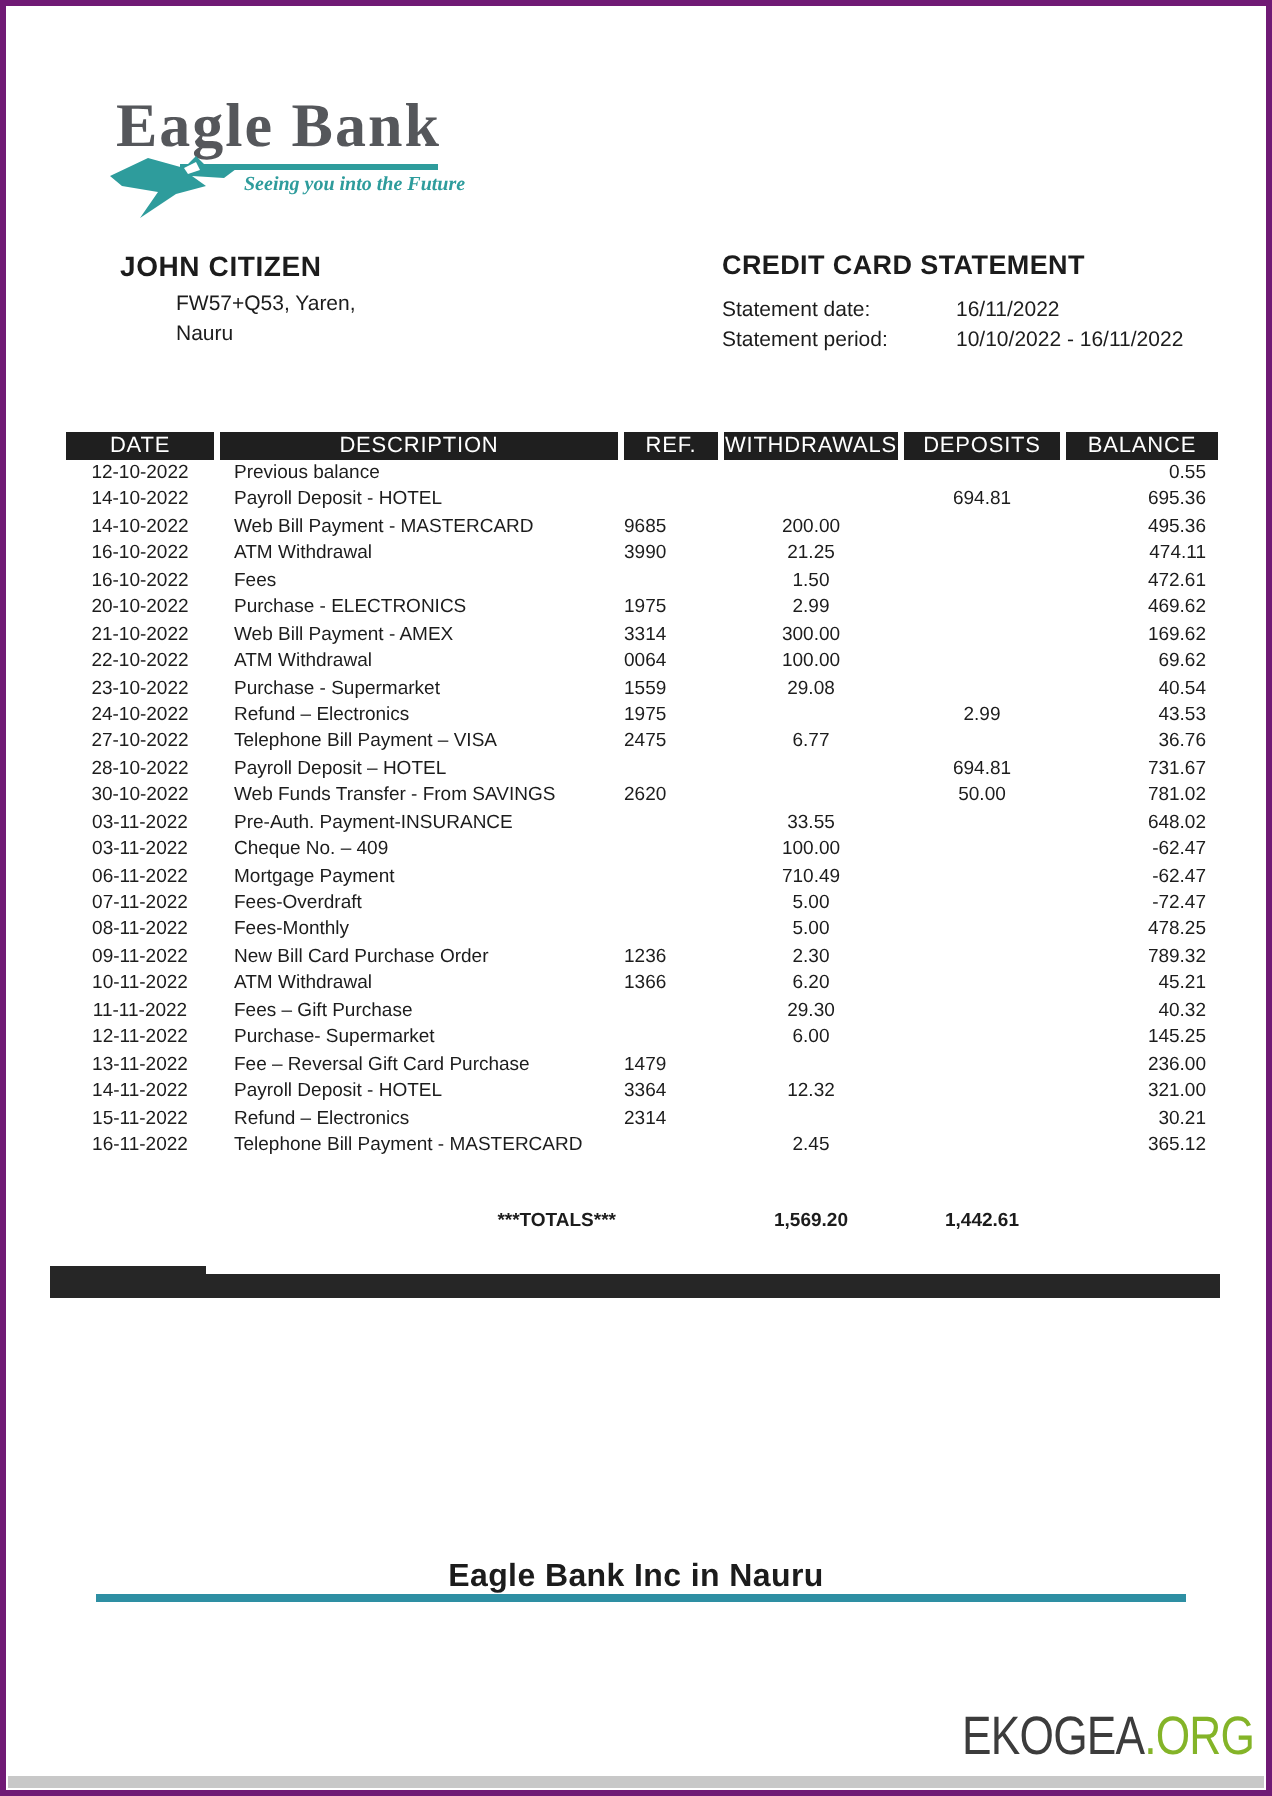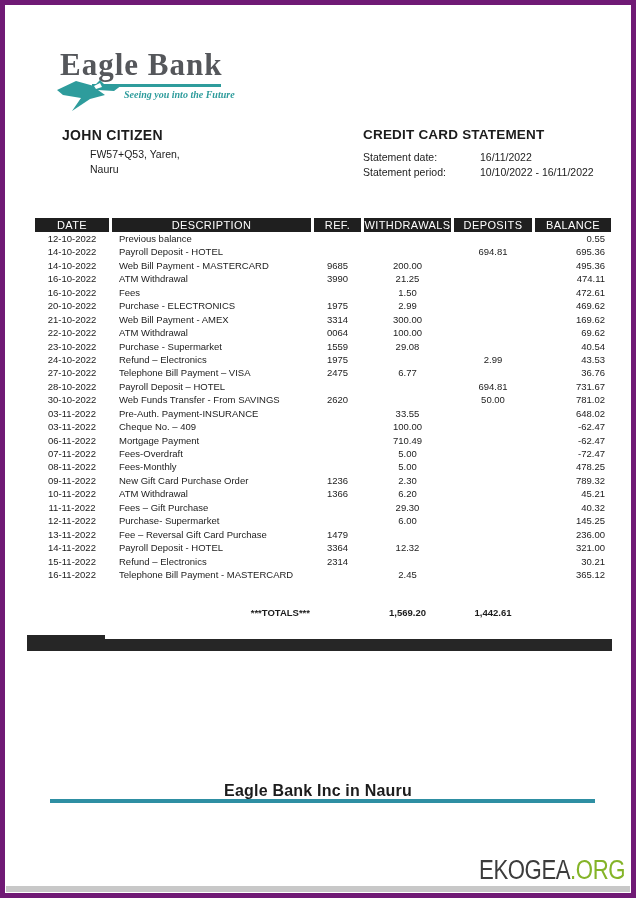--- a/index.html
+++ b/index.html
@@ -1,18 +1,18 @@
 <!DOCTYPE html>
 <html><head>
 <meta charset="utf-8">
 <style>
   html,body{margin:0;padding:0;background:#ffffff;}
   .page{
     position:relative;width:636px;height:898px;background:#ffffff;
-    border:5px solid #701a75;box-sizing:border-box;overflow:hidden;
+    border:3px solid #701a75;box-sizing:border-box;overflow:hidden;
     font-family:"Liberation Sans",sans-serif;color:#1c1c1c;
   }
   
   .logo-name{
     position:absolute;left:55px;top:42px;
     font-family:"Liberation Serif",serif;font-size:31px;font-weight:600;
     color:#55575b;letter-spacing:1px;
   }
   .logo-rule{position:absolute;left:87px;top:79px;width:129px;height:3px;background:#2e9c9c;}
   .eagle{position:absolute;left:51px;top:73px;width:70px;height:34px;}
@@ -33,21 +33,21 @@
   .table{position:absolute;left:30px;top:213px;width:576px;}
   .grid{display:grid;grid-template-columns:74px 199px 47px 87px 78px 76px;column-gap:3px;}
   .thead .hc{
     background:#1f1f1f;color:#ffffff;height:14px;line-height:15px;
     text-align:center;font-size:11px;letter-spacing:.4px;
   }
   .trow{height:13.45px;}
   .cell{font-size:9.5px;line-height:13.45px;white-space:nowrap;overflow:hidden;}
   .c-date{text-align:center;}
   .c-description{text-align:left;padding-left:7px;}
-  .c-ref{text-align:center;}
+  .c-ref{}
   .c-withdrawal{text-align:center;}
   .c-deposit{text-align:center;}
   .c-balance{text-align:right;padding-right:6px;}
   .totals{margin-top:25px;font-weight:700;}
   .totals .cell{font-size:9.5px;}
   .t-label{text-align:right;padding-right:1px;}
   
   .black-bar{position:absolute;left:22px;top:634px;width:585px;height:12px;background:#262626;}
   .black-bar .step{position:absolute;left:0;top:-4px;width:78px;height:4px;background:#262626;}
   
@@ -244,21 +244,21 @@
         <div class="trow grid">
           <div class="cell c-date">08-11-2022</div>
           <div class="cell c-description">Fees-Monthly</div>
           <div class="cell c-ref"></div>
           <div class="cell c-withdrawal">5.00</div>
           <div class="cell c-deposit"></div>
           <div class="cell c-balance">478.25</div>
         </div>
         <div class="trow grid">
           <div class="cell c-date">09-11-2022</div>
-          <div class="cell c-description">New Gift Card Purchase Order</div>
+          <div class="cell c-description">New Bill Card Purchase Order</div>
           <div class="cell c-ref">1236</div>
           <div class="cell c-withdrawal">2.30</div>
           <div class="cell c-deposit"></div>
           <div class="cell c-balance">789.32</div>
         </div>
         <div class="trow grid">
           <div class="cell c-date">10-11-2022</div>
           <div class="cell c-description">ATM Withdrawal</div>
           <div class="cell c-ref">1366</div>
           <div class="cell c-withdrawal">6.20</div>

